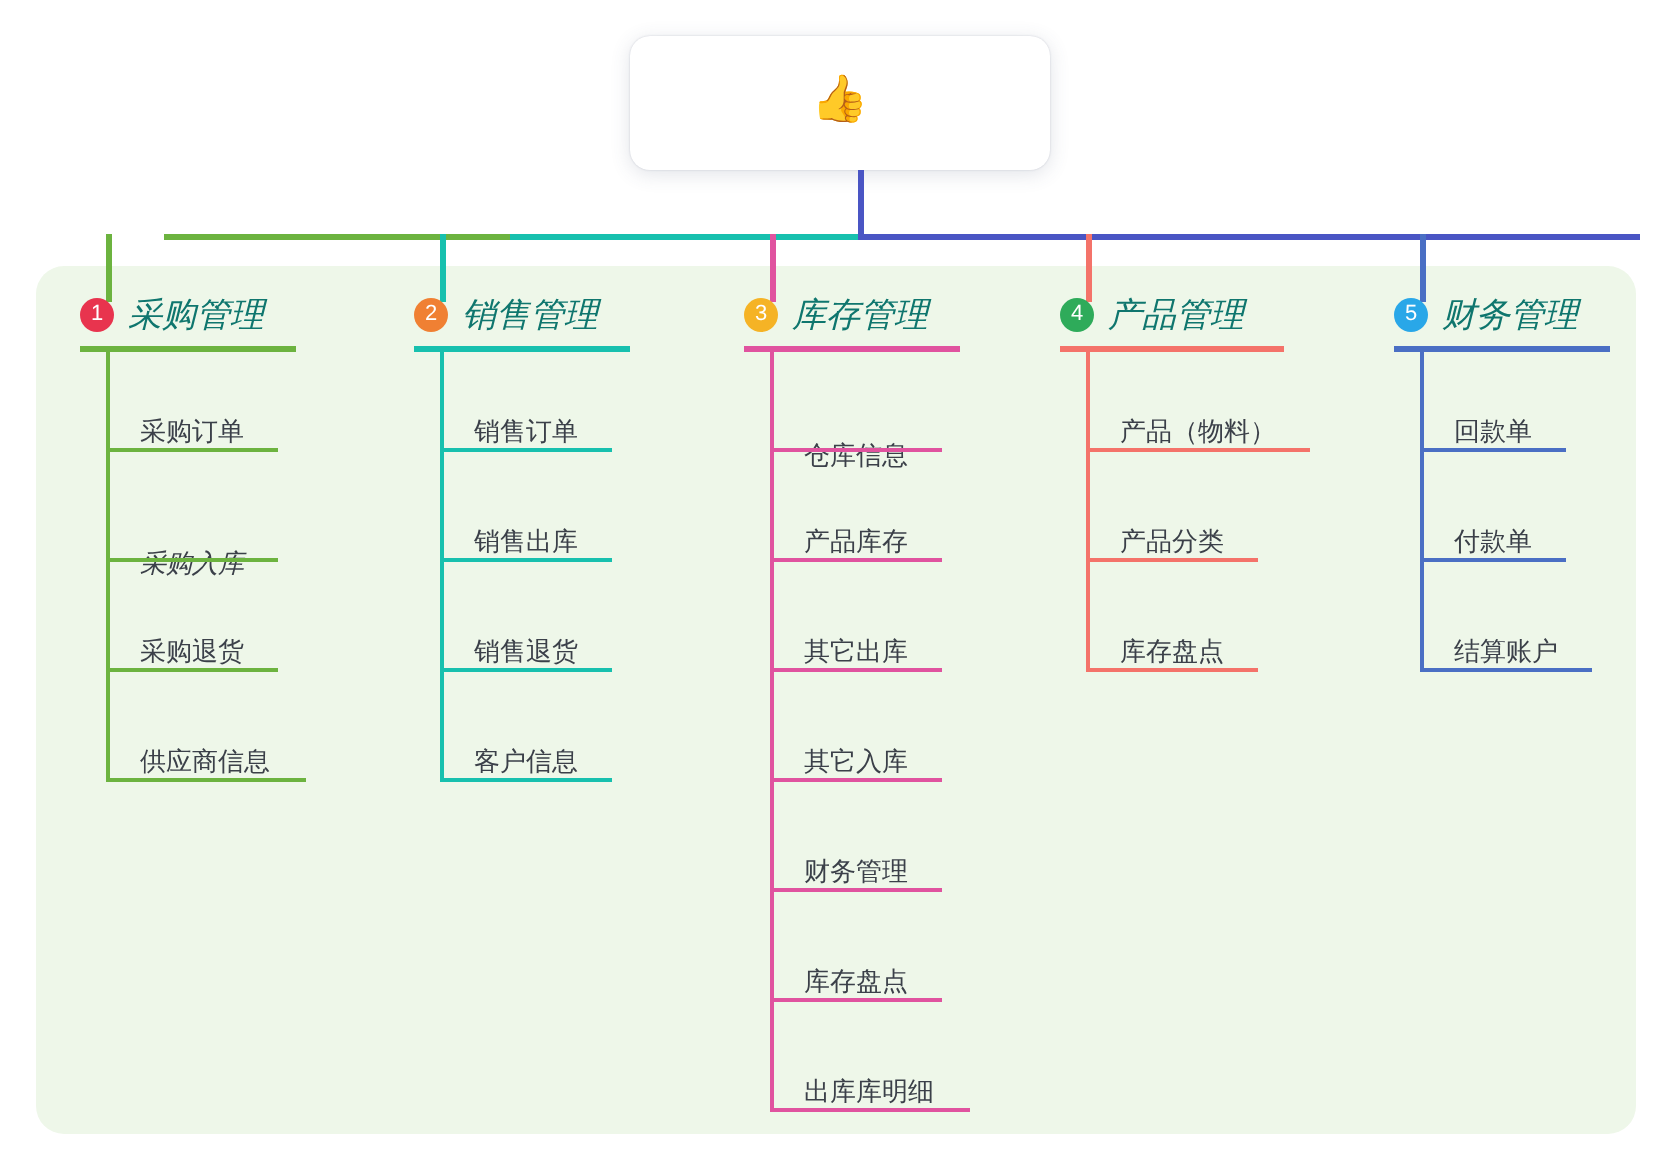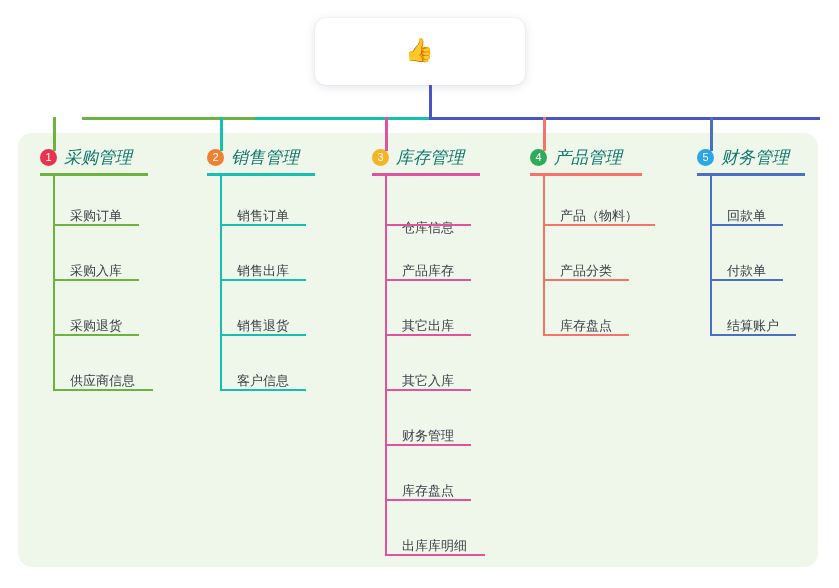--- a/index.html
+++ b/index.html
@@ -76,21 +76,21 @@
   <div id="cols">
       <div class="col" style="left: 40px; top: 133px;">
         <div class="col-head">
           <span class="badge" style="background: rgb(232, 52, 78);">1</span>
           <span class="col-title">采购管理</span>
         </div>
         <div class="head-rule" style="width: 108px; background: rgb(108, 179, 63);"></div>
         <div class="spine" style="background: rgb(108, 179, 63); height: 213px;"></div>
         <div class="leaf-text" style="top: 74px;">采购订单</div>
         <div class="leaf-rule" style="top: 91px; width: 86px; background: rgb(108, 179, 63);"></div>
-        <div class="leaf-text" style="top: 129px;">采购入库</div>
+        <div class="leaf-text" style="top: 140px; font-style: italic;">采购入库</div>
         <div class="leaf-rule" style="top: 146px; width: 86px; background: rgb(108, 179, 63);"></div>
         <div class="leaf-text" style="top: 184px;">采购退货</div>
         <div class="leaf-rule" style="top: 201px; width: 86px; background: rgb(108, 179, 63);"></div>
         <div class="leaf-text" style="top: 239px;">供应商信息</div>
         <div class="leaf-rule" style="top: 256px; width: 100px; background: rgb(108, 179, 63);"></div>
       </div>
       <div class="col" style="left: 207px; top: 133px;">
         <div class="col-head">
           <span class="badge" style="background: rgb(240, 128, 51);">2</span>
           <span class="col-title">销售管理</span>

